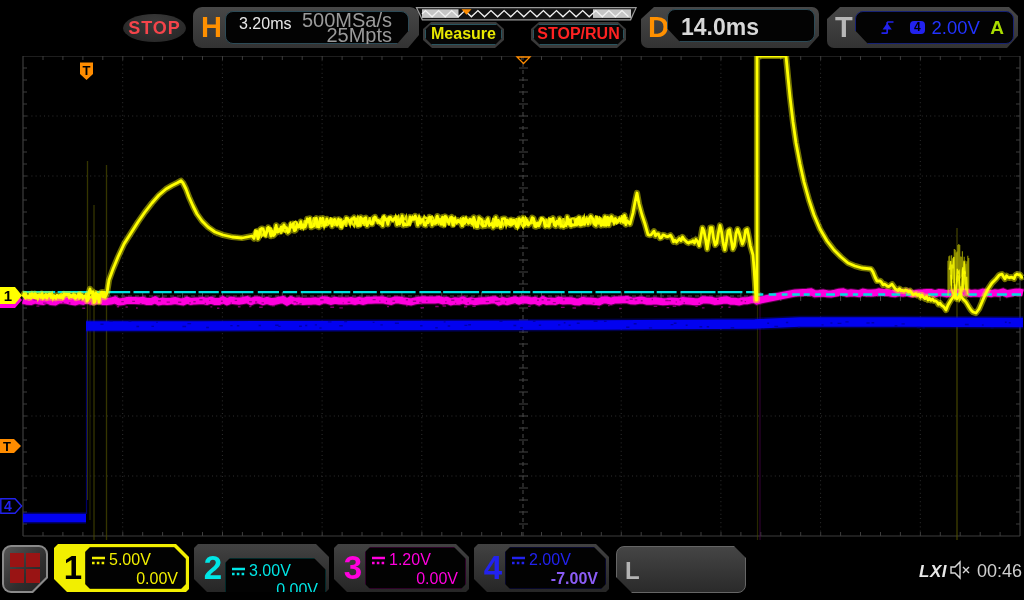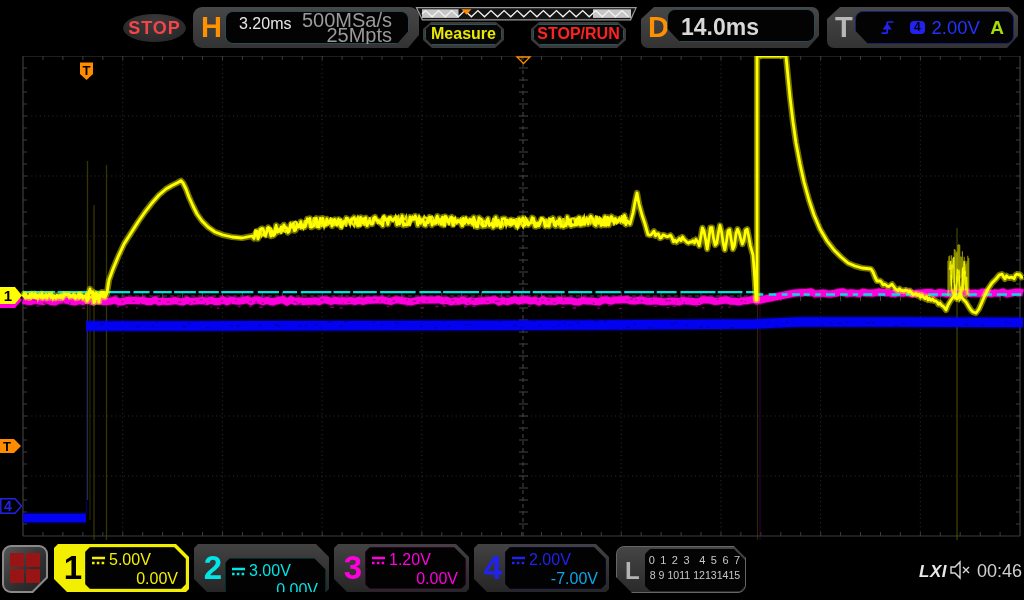--- a/index.html
+++ b/index.html
@@ -241,29 +241,25 @@
   <div class="chbox" style="left:474px;background:linear-gradient(#424242,#262626);">
     <div class="chnum" style="color:#2222ee;">4</div>
     <div class="chinset" style="box-shadow:inset 0 0 0 1px #2222ee2e;">
       <div class="chline1">
             <svg width="15" height="9" viewBox="0 0 15 9">
               <path d="M1,2 H14" stroke="#2222ee" stroke-width="2.6"></path>
               <path d="M1,7 H14" stroke="#2222ee" stroke-width="2.6" stroke-dasharray="2.6 2.2"></path>
             </svg>
             <span style="color:#2222ee;">2.00V</span>
           </div>
-      <div class="chline2" style="color:#0ea5e9;">-7.00V</div>
+      <div class="chline2" style="color:#8b5cf6;font-weight:bold;">-7.00V</div>
     </div>
   </div>
   <div class="lpanel">
     <div class="lletter">L</div>
-    <div class="linset">
-      <div class="lrow" style="letter-spacing:1.2px;">0 1 2 3&nbsp; 4 5 6 7</div>
-      <div class="lrow" style="font-size:10.6px;">8 9 1011 12131415</div>
-    </div>
   </div>
   <div class="lxi">LXI</div>
   <svg class="spk" width="22" height="20" viewBox="0 0 22 20">
     <polygon points="1,7 5,7 10,2 10,18 5,13 1,13" fill="none" stroke="#d8d8d8" stroke-width="1.4"></polygon>
     <path d="M13,7 L19,13 M19,7 L13,13" stroke="#d8d8d8" stroke-width="1.4"></path>
   </svg>
   <div class="clock">00:46</div>
 </div>
 
 </div>

